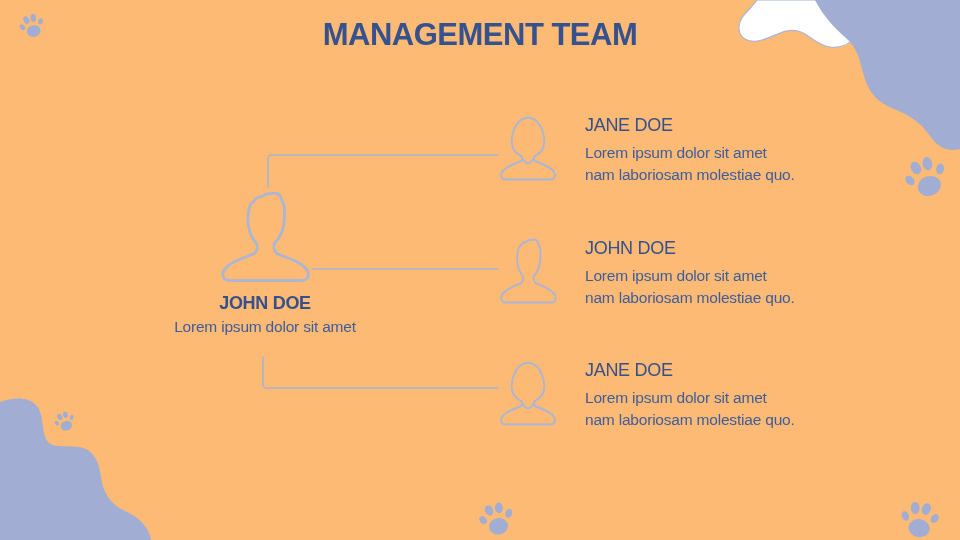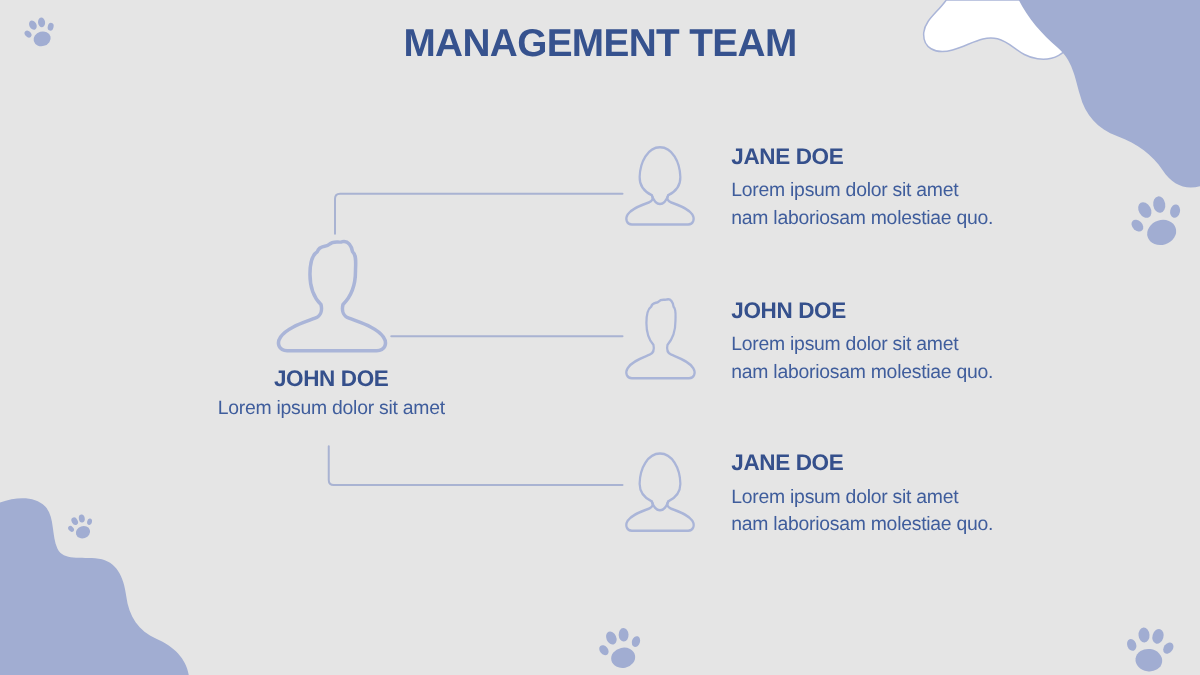--- a/index.html
+++ b/index.html
@@ -1,37 +1,37 @@
 <!DOCTYPE html>
 <html><head>
 <meta charset="utf-8">
 <style>
   html,body{margin:0;padding:0;background:#ffffff;}
   .slide{
-    position:relative;width:960px;height:540px;background:#e5e5e5;overflow:hidden;
+    position:relative;width:960px;height:540px;background:#fdba74;overflow:hidden;
     font-family:"Liberation Sans",sans-serif;
   }
   .bg{position:absolute;inset:0;width:960px;height:540px;}
   .fill-blob{fill:#a1add2;stroke:none;}
   .outline-blob{fill:#ffffff;stroke:#aab5d8;stroke-width:1.2;}
   .paw{fill:#a1add2;stroke:none;}
   .connector{fill:none;stroke:#a9b3d2;stroke-width:1.6;stroke-linecap:round;}
   .page-title{
     position:absolute;top:17px;left:0;width:100%;margin:0;text-align:center;
     font-size:31px;font-weight:700;letter-spacing:-0.5px;color:#36528e;
   }
   .icon-stroke{fill:none;stroke:#aab5d8;stroke-width:2.4;stroke-linecap:round;stroke-linejoin:round;}
   .leader{position:absolute;left:167px;top:187px;width:196px;text-align:center;}
   .leader .person-icon{display:block;margin:0 auto;width:94px;height:97px;}
   .leader-name{font-size:18px;font-weight:700;letter-spacing:-0.3px;color:#35508c;margin-top:9px;white-space:nowrap;}
   .leader-desc{font-size:15.5px;letter-spacing:-0.2px;color:#3f5d9c;margin-top:4px;white-space:nowrap;}
   .member{position:absolute;left:498px;display:flex;align-items:flex-start;}
   .member .person-icon{width:60px;height:70px;flex:none;}
   .member-text{margin-left:27px;padding-top:2px;}
-  .member-name{font-size:18px;font-weight:700;letter-spacing:-0.3px;color:#35508c;line-height:22px;white-space:nowrap;}
+  .member-name{font-size:18px;font-weight:400;letter-spacing:-0.3px;color:#35508c;line-height:22px;white-space:nowrap;}
   .member-desc{font-size:15.5px;letter-spacing:-0.2px;color:#3f5d9c;line-height:22px;margin-top:6px;white-space:nowrap;}
   .m1{top:112px;}.m2{top:235px;}.m3{top:357px;}
 </style>
 </head>
 <body>
 
 <div class="slide">
 
   <svg class="bg" viewBox="0 0 960 540" aria-hidden="true">
     <defs>

